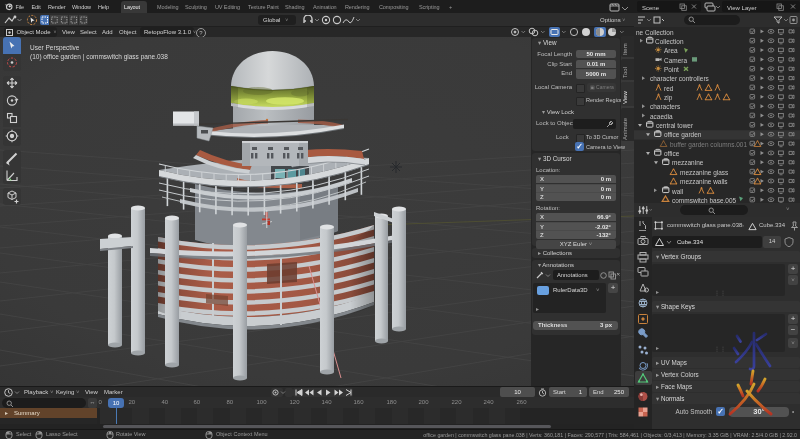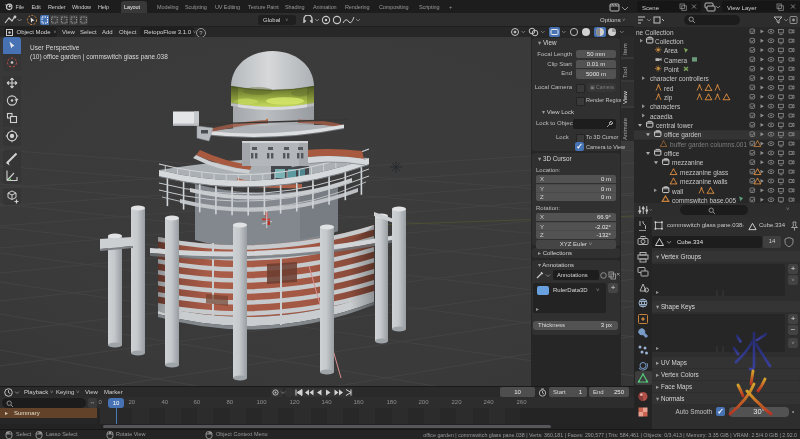--- a/index.html
+++ b/index.html
@@ -1,17 +1,17 @@
 <!DOCTYPE html>
 <html><head><meta charset="utf-8"><style>
 html,body{margin:0;padding:0;width:800px;height:439px;overflow:hidden;background:#2b2b2b;font-family:"Liberation Sans",sans-serif;}
 .a{position:absolute;}
 .tx{position:absolute;color:#cfcfcf;font-size:8px;line-height:10px;white-space:nowrap;}
 .dd{position:absolute;background:#1f1f1f;border-radius:3px;color:#d6d6d6;font-size:8px;line-height:11px;white-space:nowrap;}
-.fld{position:absolute;background:#525252;border-radius:2px;color:#e6e6e6;font-size:7.5px;white-space:nowrap;}
+.fld{position:absolute;background:#525252;border-radius:2px;color:#e6e6e6;font-size:7.5px;white-space:nowrap;font-weight:bold;}
 .chk{position:absolute;width:7px;height:7px;background:#3a3a3a;border:1px solid #242424;border-radius:1px;}
 .chkon{position:absolute;width:9px;height:9px;background:#4772b3;border-radius:2px;color:#fff;font-size:8px;line-height:9px;text-align:center;font-weight:bold;}
 .ph{position:absolute;color:#dedede;font-size:6.3px;white-space:nowrap;}
 .tb{position:absolute;top:3.5px;color:#cfcfcf;font-size:5.5px;letter-spacing:-0.1px;white-space:nowrap;}
 </style></head>
 <body>
 
 <div class="a" style="left:0;top:0;width:800px;height:13px;background:#1d1d1d;"></div>
 <svg class="a" style="left:4px;top:2px" width="9" height="9" viewBox="0 0 13 13">
     <circle cx="7.5" cy="7" r="4" fill="none" stroke="#c9c9c9" stroke-width="1.6"></circle>

